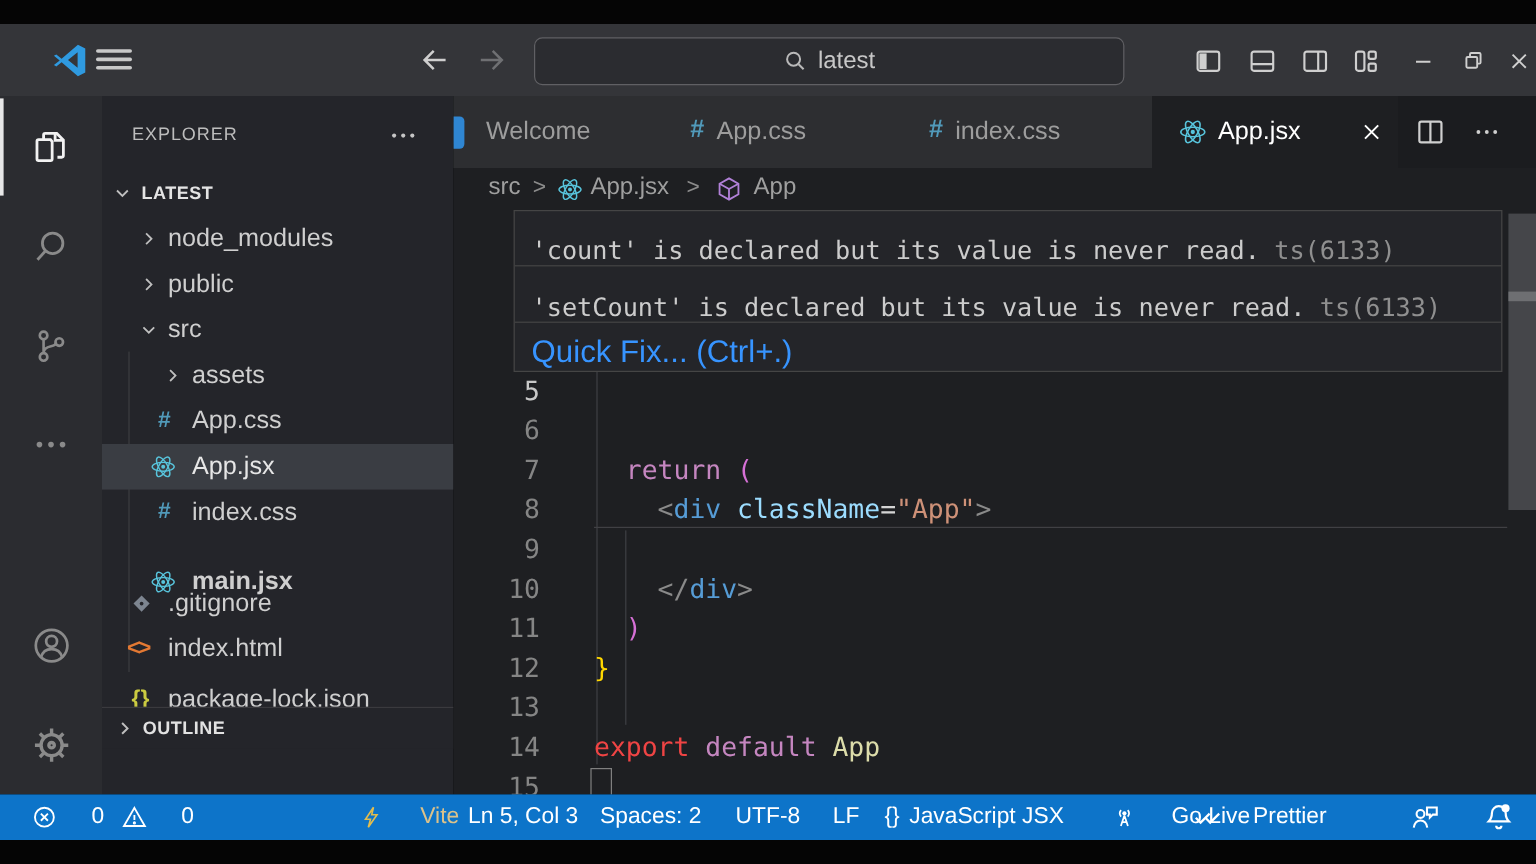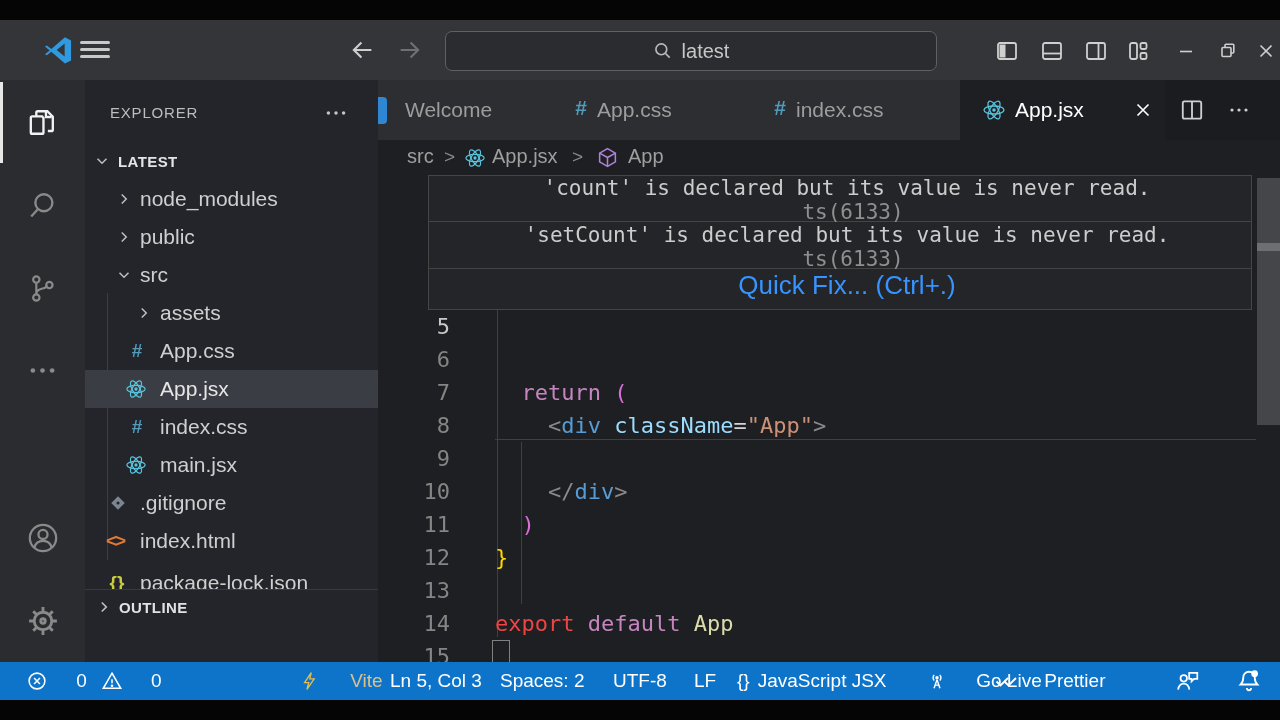--- a/index.html
+++ b/index.html
@@ -46,22 +46,22 @@
   .ln{position:absolute;left:40px;width:32px;text-align:right;
       font-family:"DejaVu Sans Mono",monospace;font-size:22px;line-height:33px;color:#858585;}
   .ln.cur{color:#c8c8c8;}
   .ct{position:absolute;left:117px;font-family:"DejaVu Sans Mono",monospace;font-size:22px;line-height:33px;white-space:pre;color:#d4d4d4;}
   .crow{position:absolute;left:0;width:878px;height:33px;}
   #curline{position:absolute;left:117px;top:263px;width:761px;border-top:1px solid #404044;}
   #brkmatch{position:absolute;left:114px;top:464px;width:16px;height:28px;border:1px solid #808080;}
   
   #popup{position:absolute;left:50px;top:95px;width:824px;height:135px;background:#242529;
          border:1px solid #454545;box-sizing:border-box;z-index:5;}
-  .prow{position:absolute;left:0;width:822px;display:flex;align-items:center;padding-left:14px;box-sizing:border-box;
-        font-family:"DejaVu Sans Mono",monospace;font-size:21px;color:#cccccc;flex-direction:column;}
+  .prow{position:absolute;left:0;width:822px;display:flex;align-items:flex-end;padding-left:14px;box-sizing:border-box;
+        font-family:"DejaVu Sans Mono",monospace;font-size:21px;color:#cccccc;}
   .pcode{color:#8f8f8f;margin-left:12px;}
   .qf{font-family:"Liberation Sans",sans-serif;font-size:26px;color:var(--c-quickfix,#3794ff);cursor:pointer;}
   #scrollbar{position:absolute;left:879px;top:98px;width:23px;height:247px;background:#45464a;z-index:6;}
   #scrollmark{position:absolute;left:0;top:65px;width:23px;height:8px;background:#6e6f72;}
   
   #statusbar{left:0;top:662px;width:1280px;height:38px;background:var(--c-statusbar,#0d74c9);color:#fff;font-size:19px;}
   .sitem{position:absolute;top:0;height:38px;display:flex;align-items:center;gap:8px;cursor:pointer;white-space:pre;}
   .vite{color:var(--c-vite,#dcc28a);}
   .black{background:#050505;}
 </style>
@@ -258,21 +258,21 @@
             </g>
             <circle cx="12" cy="12" r="1.8" fill="currentColor"></circle>
           </svg>
       </span>
       <span class="tlabel" style="left:75px;color:#e6e6e6;">App.jsx</span>
     </div>
     <div class="trow" style="top:328px;">
       <span class="fic ic-css" style="left:40px;">#</span>
       <span class="tlabel" style="left:75px;">index.css</span>
     </div>
-    <div class="trow" style="top:366px;">
+    <div class="trow" style="top:386px;font-weight:bold;">
       <span class="abs ic-react" style="left:40px;top:8px;">
         <svg width="22" height="22" viewBox="0 0 24 24">
             <g fill="none" stroke="currentColor" stroke-width="1.3">
               <ellipse cx="12" cy="12" rx="10" ry="4"></ellipse>
               <ellipse cx="12" cy="12" rx="10" ry="4" transform="rotate(60 12 12)"></ellipse>
               <ellipse cx="12" cy="12" rx="10" ry="4" transform="rotate(120 12 12)"></ellipse>
             </g>
             <circle cx="12" cy="12" r="1.8" fill="currentColor"></circle>
           </svg>
       </span>

